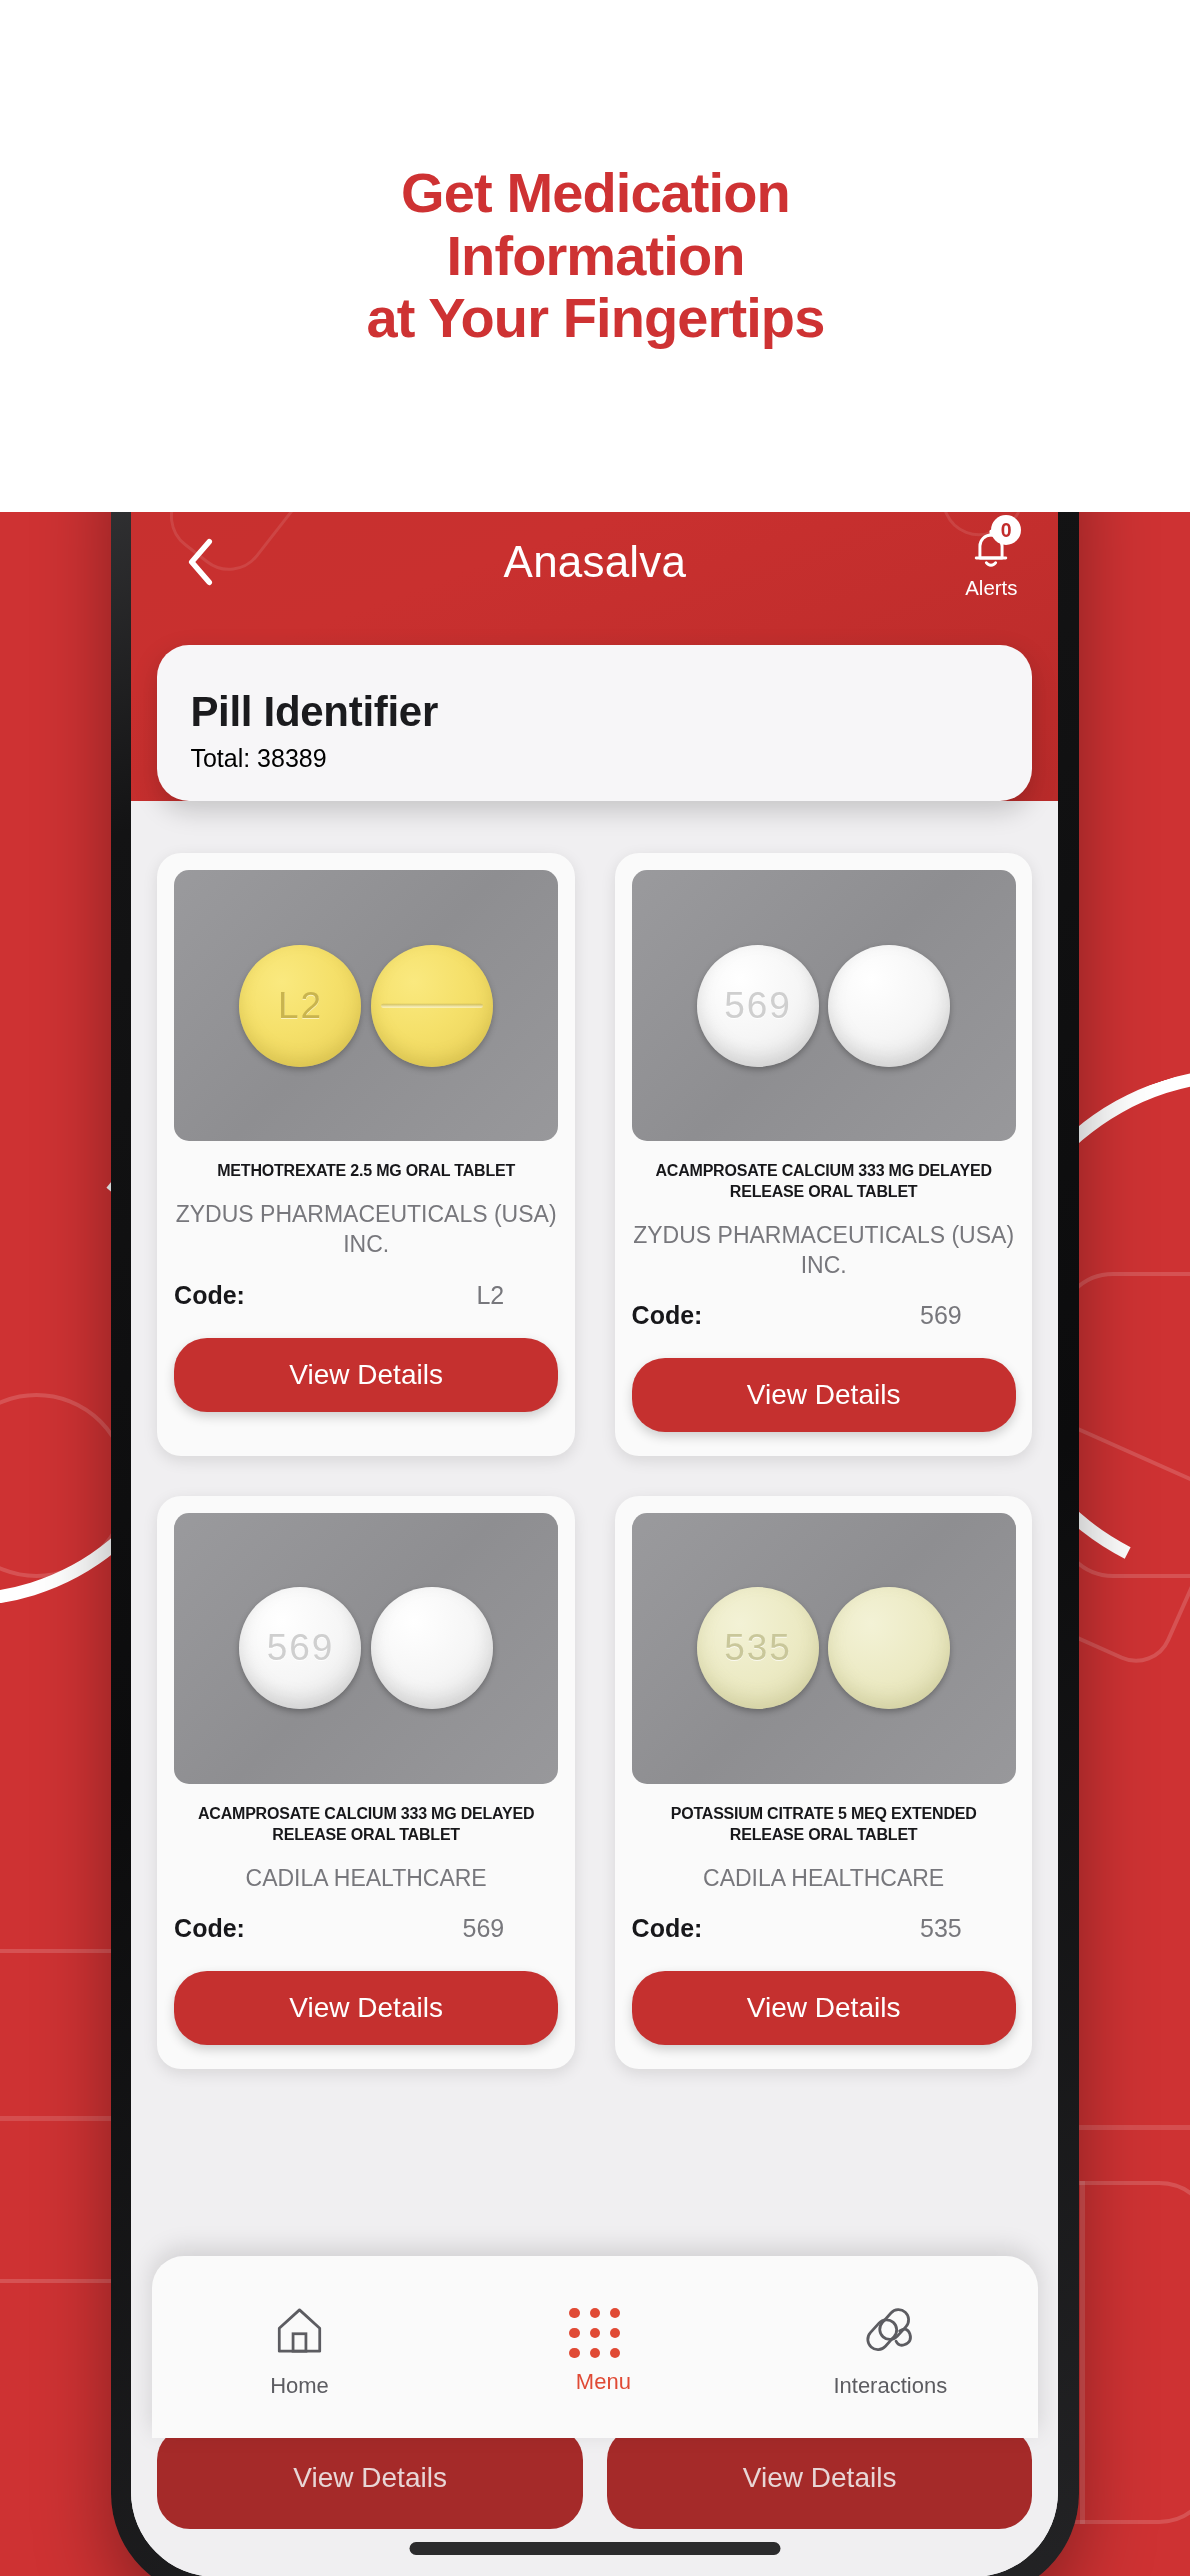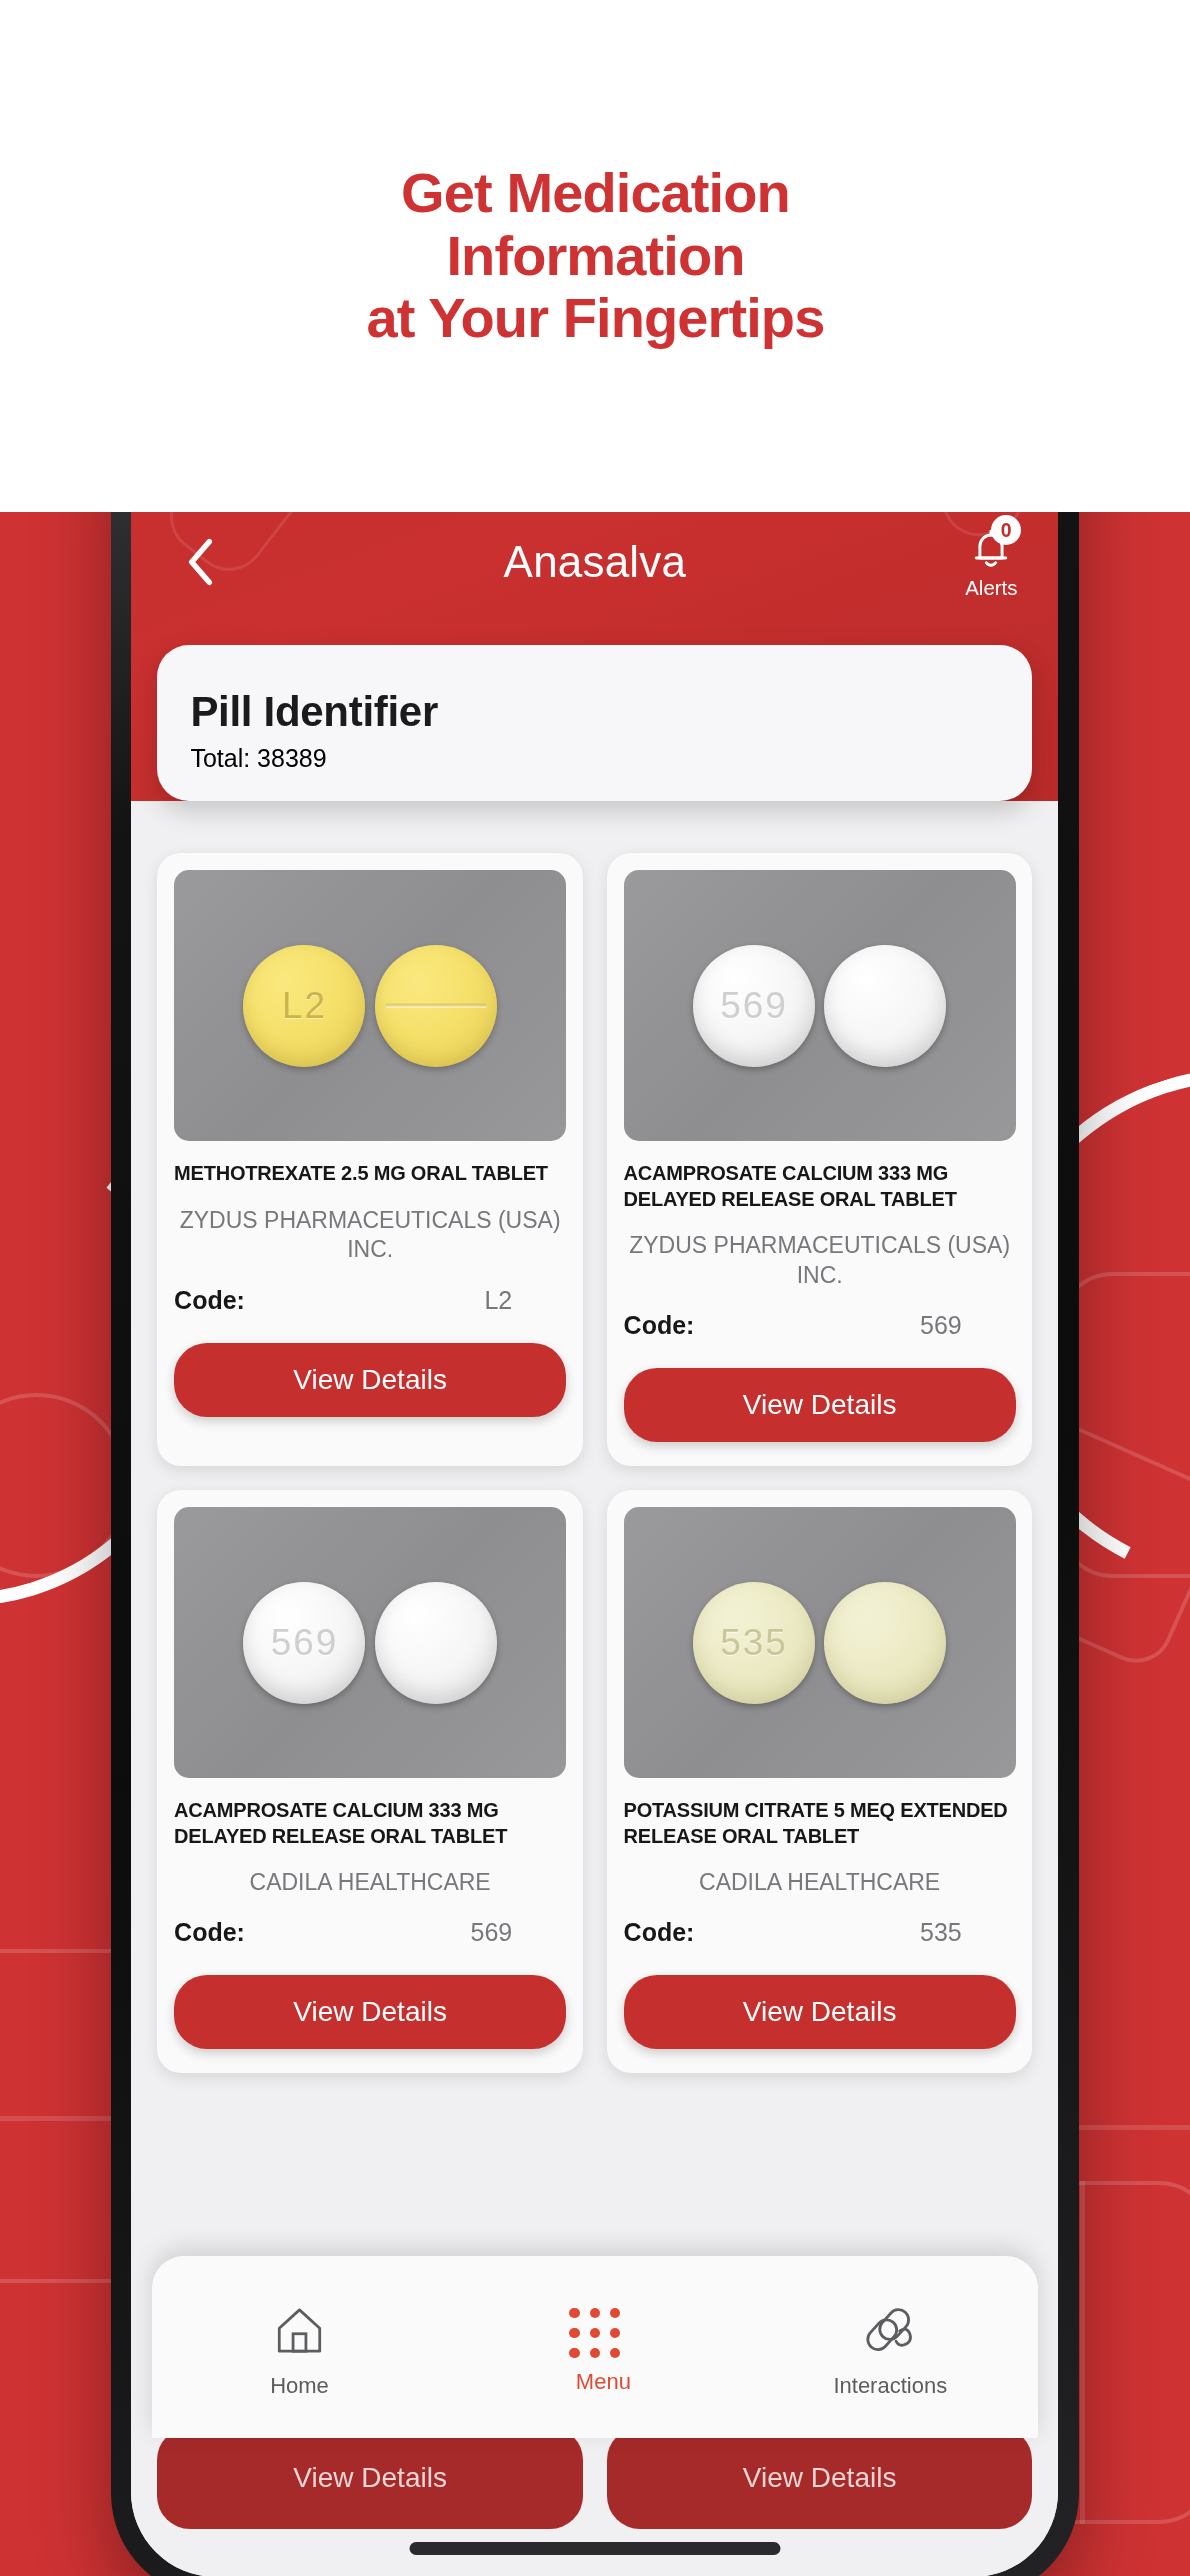--- a/index.html
+++ b/index.html
@@ -135,21 +135,21 @@
 
   
   #content {
     position:absolute; left:0; right:0; top:408px; bottom:0;
     background:#f0eff1;
     padding:52px 26px 0 26px;
   }
   #grid {
     display:grid;
     grid-template-columns:1fr 1fr;
-    gap:24px;
+    gap:40px;
   }
   .pill-card {
     background:#fafafa;
     border-radius:24px;
     box-shadow:0 4.6px 15px rgba(0,0,0,0.10);
     padding:16.7px 16.7px 24px 16.7px;
     display:flex; flex-direction:column;
   }
   .pill-img {
     position:relative;
@@ -190,22 +190,22 @@
   
   .tablet .score {
     position:absolute; left:8%; right:8%; top:50%;
     height:4.6px; transform:translateY(-50%);
     background:linear-gradient(to bottom,rgba(140,125,40,0.35),rgba(255,255,255,0.65));
     border-radius:2.8px;
   }
 
   .pill-name {
     margin-top:20.4px;
-    font-size:20px; font-weight:bold; color:#17171a;
-    line-height:1.28; letter-spacing:-0.2px;
+    font-size:16px; font-weight:bold; color:#17171a;
+    text-align:center; line-height:1.28; letter-spacing:-0.2px;
   }
   .pill-mfr {
     margin-top:18.5px;
     font-size:23px; color:#77777c;
     text-align:center; line-height:1.3;
   }
   .code-row {
     margin-top:20.4px;
     display:flex; align-items:flex-end;
   }

